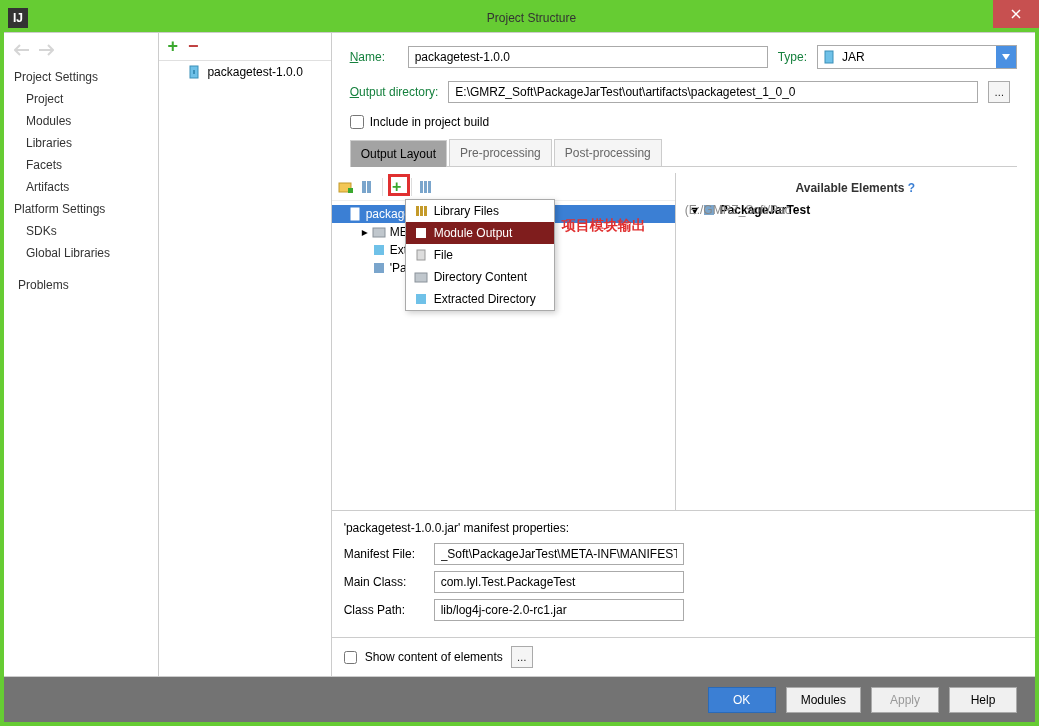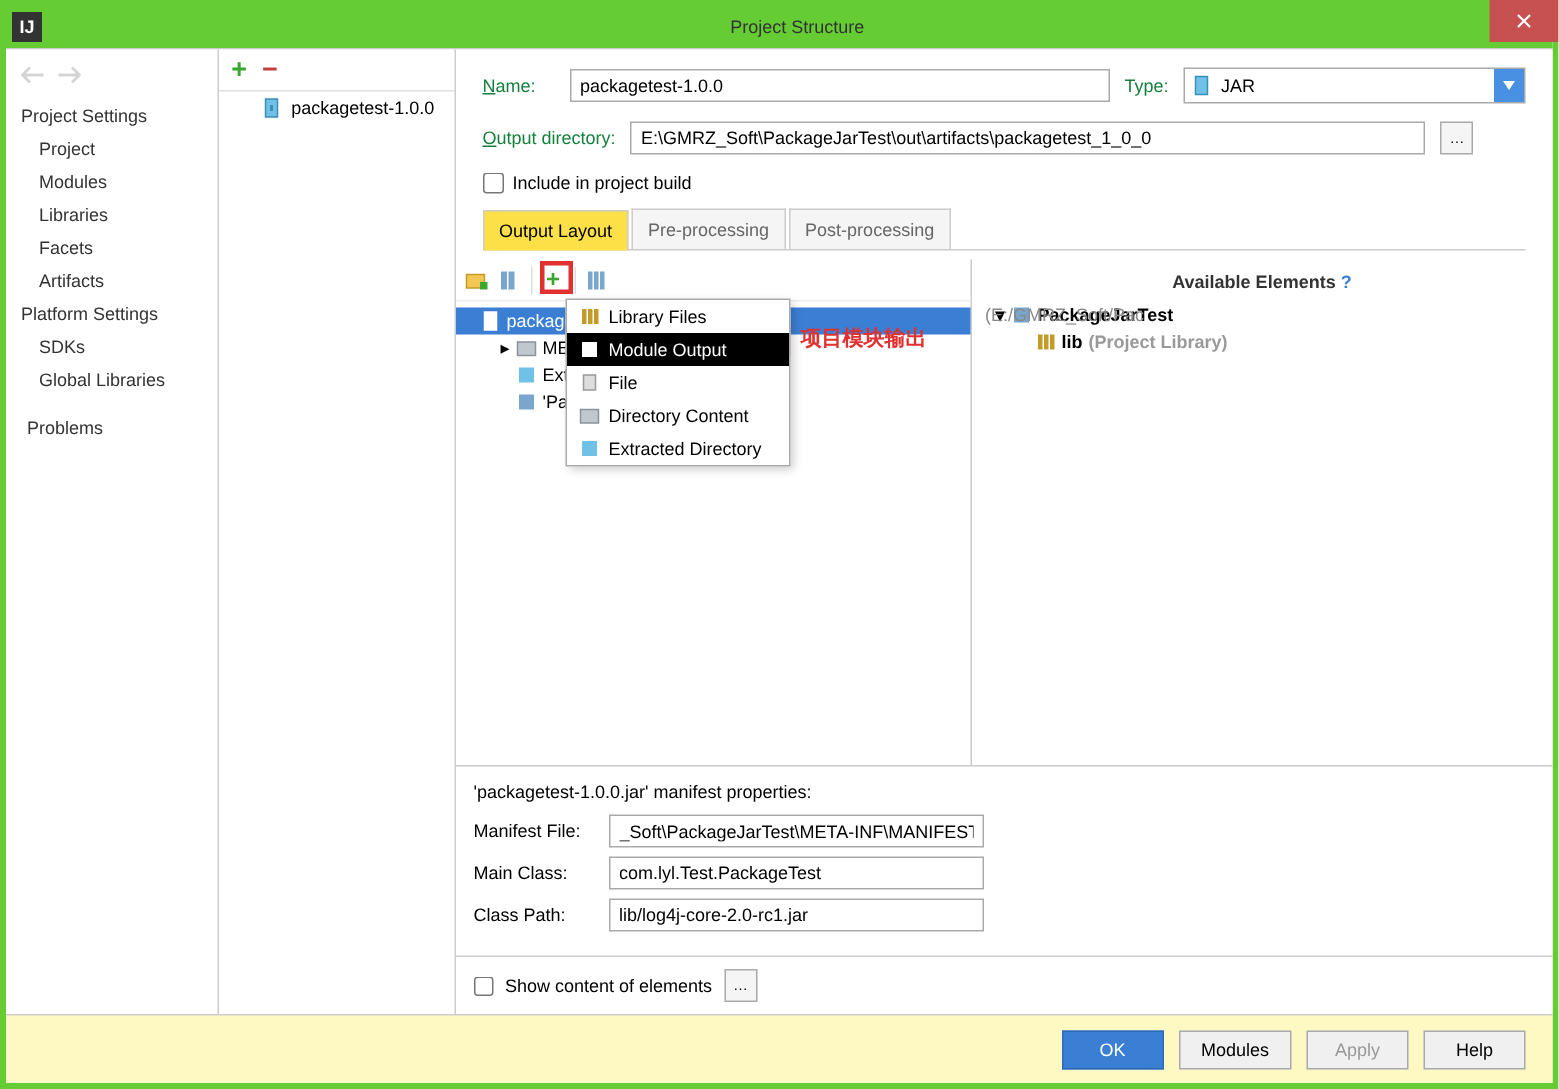--- a/index.html
+++ b/index.html
@@ -22,54 +22,54 @@
 .mid-tools .plus { color: #3aa82e; font-size: 18px; font-weight: bold; }
 .mid-tools .minus { color: #c04040; font-size: 18px; font-weight: bold; }
 .mid-item { display: flex; align-items: center; gap: 6px; padding: 4px 8px 4px 28px; }
 .jar-icon { width: 14px; height: 14px; display: inline-block; }
 .main { flex: 1; display: flex; flex-direction: column; background: #fff; }
 .main-top { padding: 12px 18px 6px; }
 .form-row { display: flex; align-items: center; gap: 10px; margin-bottom: 12px; }
 .form-row label { color: #15803d; }
 .form-row label .ul { text-decoration: underline; }
 input[type=text] { border: 1px solid #aaa; padding: 3px 6px; font-size: 12px; background: #fff; }
-.type-select { width: 228px; height: 24px; border: 1px solid #aaa; display: flex; align-items: center; padding: 0 4px; gap: 6px; position: relative; }
+.type-select { width: 200px; height: 24px; border: 1px solid #aaa; display: flex; align-items: center; padding: 0 4px; gap: 6px; position: relative; }
 .type-select .dd { position: absolute; right: 0; top: 0; width: 20px; height: 22px; background: #4a90e2; display: flex; align-items: center; justify-content: center; }
 .chk-row { display: flex; align-items: center; gap: 6px; margin: 6px 0 10px 0; }
 .chk-row input { width: 14px; height: 14px; }
 .tabs { display: flex; border-bottom: 1px solid #ccc; }
 .tab { padding: 6px 10px; border: 1px solid #ccc; border-bottom: none; margin-right: 2px; background: #f5f5f5; color: #666; cursor: pointer; }
-.tab.active { background: #fde047; color: #000; position: relative; top: 1px; }
+.tab.active { background: #a3a3a3; color: #000; position: relative; top: 1px; }
 .layout-body { flex: 1; display: flex; border-bottom: 1px solid #ccc; }
 .layout-left { width: 344px; border-right: 1px solid #ccc; display: flex; flex-direction: column; position: relative; }
 .layout-toolbar { height: 28px; display: flex; align-items: center; padding: 0 6px; gap: 6px; border-bottom: 1px solid #eee; }
 .tb-icon { width: 16px; height: 16px; display: flex; align-items: center; justify-content: center; }
 .tb-sep { width: 1px; height: 18px; background: #ddd; }
 .layout-tree { padding: 4px 0; position: relative; }
 .tree-row { display: flex; align-items: center; gap: 4px; padding: 2px 6px 2px 16px; }
 .tree-row.sel { background: #3b7fd4; color: #fff; }
 .add-highlight { position: absolute; border: 3px solid #e03030; pointer-events: none; }
 .popup { position: absolute; left: 73px; top: 26px; width: 150px; background: #fff; border: 1px solid #aaa; box-shadow: 2px 2px 6px rgba(0,0,0,0.2); z-index: 10; }
 .popup-item { padding: 4px 8px; display: flex; align-items: center; gap: 6px; cursor: pointer; }
-.popup-item.sel { background: #000000; color: #fff; align-items: center; }
+.popup-item.sel { background: #7f1d1d; color: #fff; align-items: center; }
 .red-box { position: absolute; border: 3px solid #e03030; pointer-events: none; }
 .annotation { position: absolute; color: #e03030; font-size: 14px; font-weight: bold; }
 .layout-right { flex: 1; padding: 6px 12px; font-weight: bold; }
 .avail-head { text-align: center; color: #333; padding: 2px 0 6px; }
 .avail-head .q { color: #3b7fd4; }
 .avail-tree .row { display: flex; align-items: center; gap: 4px; padding: 2px 0 2px 4px; }
 .avail-tree .row.ind { padding-left: 30px; }
 .manifest { padding: 10px 12px; border-bottom: 1px solid #ccc; }
 .manifest .title { margin-bottom: 8px; }
 .manifest .mf-row { display: flex; align-items: center; gap: 10px; margin-bottom: 6px; }
 .manifest .mf-row label { width: 80px; }
 .manifest input { width: 250px; }
 .show-row { padding: 8px 12px; display: flex; align-items: center; gap: 8px; }
 .btn-ellipsis { width: 22px; height: 22px; border: 1px solid #aaa; background: #f5f5f5; display: flex; align-items: center; justify-content: center; font-size: 10px; }
-.footer { height: 46px; border-top: 1px solid #ccc; display: flex; align-items: center; justify-content: flex-end; gap: 10px; padding: 0 18px; background: #fef9c3; }
+.footer { height: 46px; border-top: 1px solid #ccc; display: flex; align-items: center; justify-content: flex-end; gap: 10px; padding: 0 18px; background: #737373; }
 .btn { min-width: 68px; height: 26px; border: 1px solid #aaa; background: #f0f0f0; display: flex; align-items: center; justify-content: center; cursor: pointer; padding: 0 14px; }
 .btn.primary { background: #3b7fd4; color: #fff; border-color: #2a6ab8; }
 .btn.disabled { color: #999; text-align: center; }
 .small-icon { width: 14px; height: 14px; display: inline-block; }
 </style>
 </head>
 <body>
 
 <div class="window">
   <div class="titlebar">
@@ -254,29 +254,20 @@
             <span class="q">?</span>
           </div>
           <div class="avail-tree">
             <div class="row">
               <span>▾</span>
               <span class="small-icon"><svg viewBox="0 0 14 14">
                     <rect x="2" y="2" width="10" height="10" fill="#7aa5cc"></rect>
                   </svg></span>
               <span>PackageJarTest</span>
             </div>
-            <div class="row ind">
-              <span class="small-icon"><svg viewBox="0 0 14 14">
-                    <rect x="2" y="2" width="3" height="10" fill="#c49a2a"></rect>
-                    <rect x="6" y="2" width="3" height="10" fill="#c49a2a"></rect>
-                    <rect x="10" y="2" width="3" height="10" fill="#c49a2a"></rect>
-                  </svg></span>
-              <span>lib</span>
-              <span style="color:#999">(Project Library)</span>
-            </div>
           </div>
         </div>
       </div>
 
       <div class="manifest">
         <div class="title">'packagetest-1.0.0.jar' manifest properties:</div>
         <div class="mf-row">
           <label>Mani<span class="ul">f</span>est File:</label>
           <input type="text" value="_Soft\PackageJarTest\META-INF\MANIFEST" style="">
         </div>

